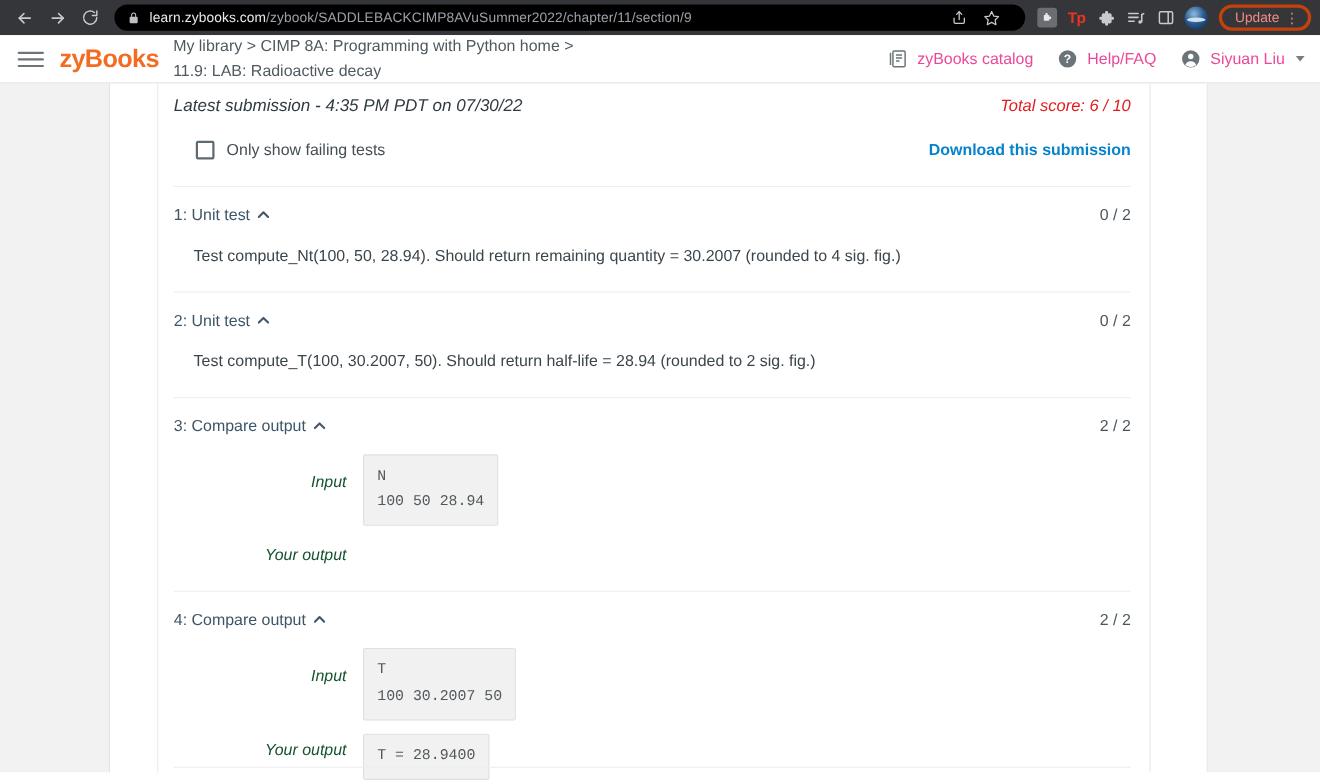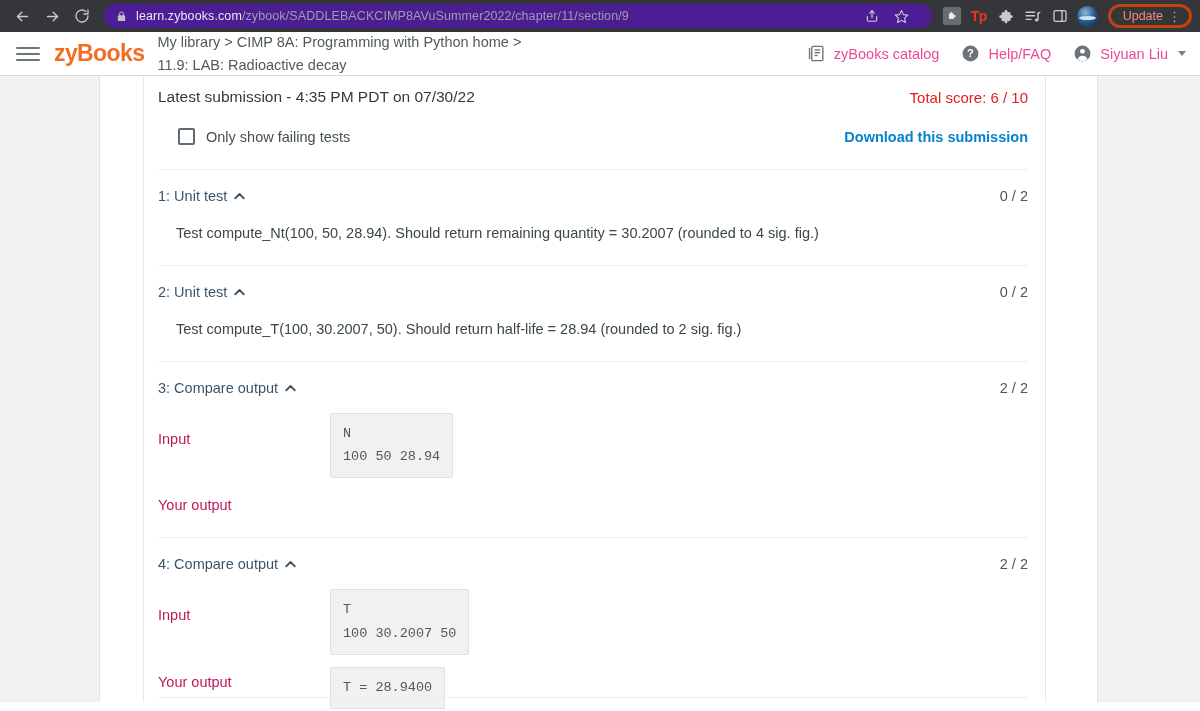--- a/index.html
+++ b/index.html
@@ -22,21 +22,21 @@
   .nav-btn {
     width: 28px; height: 28px;
     display: flex; align-items: center; justify-content: center;
     color: #c8cace;
     flex: 0 0 auto;
   }
   .nav-btn svg { display: block; }
   .omnibox {
     flex: 1 1 auto;
     height: 24px;
-    background: #4c1d95;
+    background: #000000;
     border-radius: 12px;
     display: flex;
     align-items: center;
     padding: 4px 12px;
     margin-left: 6px;
     margin-right: 6px;
     min-width: 0;
     overflow: hidden;
   }
   .lock-icon { margin-right: 9px; display: flex; flex: 0 0 auto; }
@@ -166,22 +166,23 @@
   .gutter-right { width: 52px; background: #ffffff; flex: 0 0 auto; border-right: 1px solid #e3e3e3;}
   .rail-right { width: 102px; background: #f2f2f2; flex: 0 0 auto; }
 
   .content-inner {
     padding: 0 17px 0 14px;
     height: 100%;
   }
 
   
   .submission-head {
-    display: flex; align-items: flex-end;
+    display: flex; align-items: flex-start;
     padding-top: 12px;
+    font-style: italic;
   }
   .submission-title {
     font-size: 15.5px;
     color: #2f3b42;
   }
   .total-score {
     margin-left: auto;
     font-size: 15px;
     color: #e02020;
   }
@@ -236,26 +237,27 @@
   }
 
   .io-block { margin-top: 16px; }
   .io-row {
     display: flex;
     align-items: flex-start;
     margin-bottom: 12px;
   }
   .io-label {
     width: 172px;
-    text-align: left;
+    text-align: right;
     padding-right: 15px;
     font-size: 14.5px;
-    color: #be185d;
+    color: #14532d;
     flex: 0 0 auto;
     padding-top: 18px;
+    font-style: italic;
   }
   .io-label.single { padding-top: 7px; }
   .io-box {
     background: #f1f1f1;
     border: 1px solid #e0e0e0;
     border-radius: 2px;
     padding: 8px 12px 9px 12px;
     font-family: "Liberation Mono", "DejaVu Sans Mono", monospace;
     font-size: 13.5px;
     line-height: 1.72;

